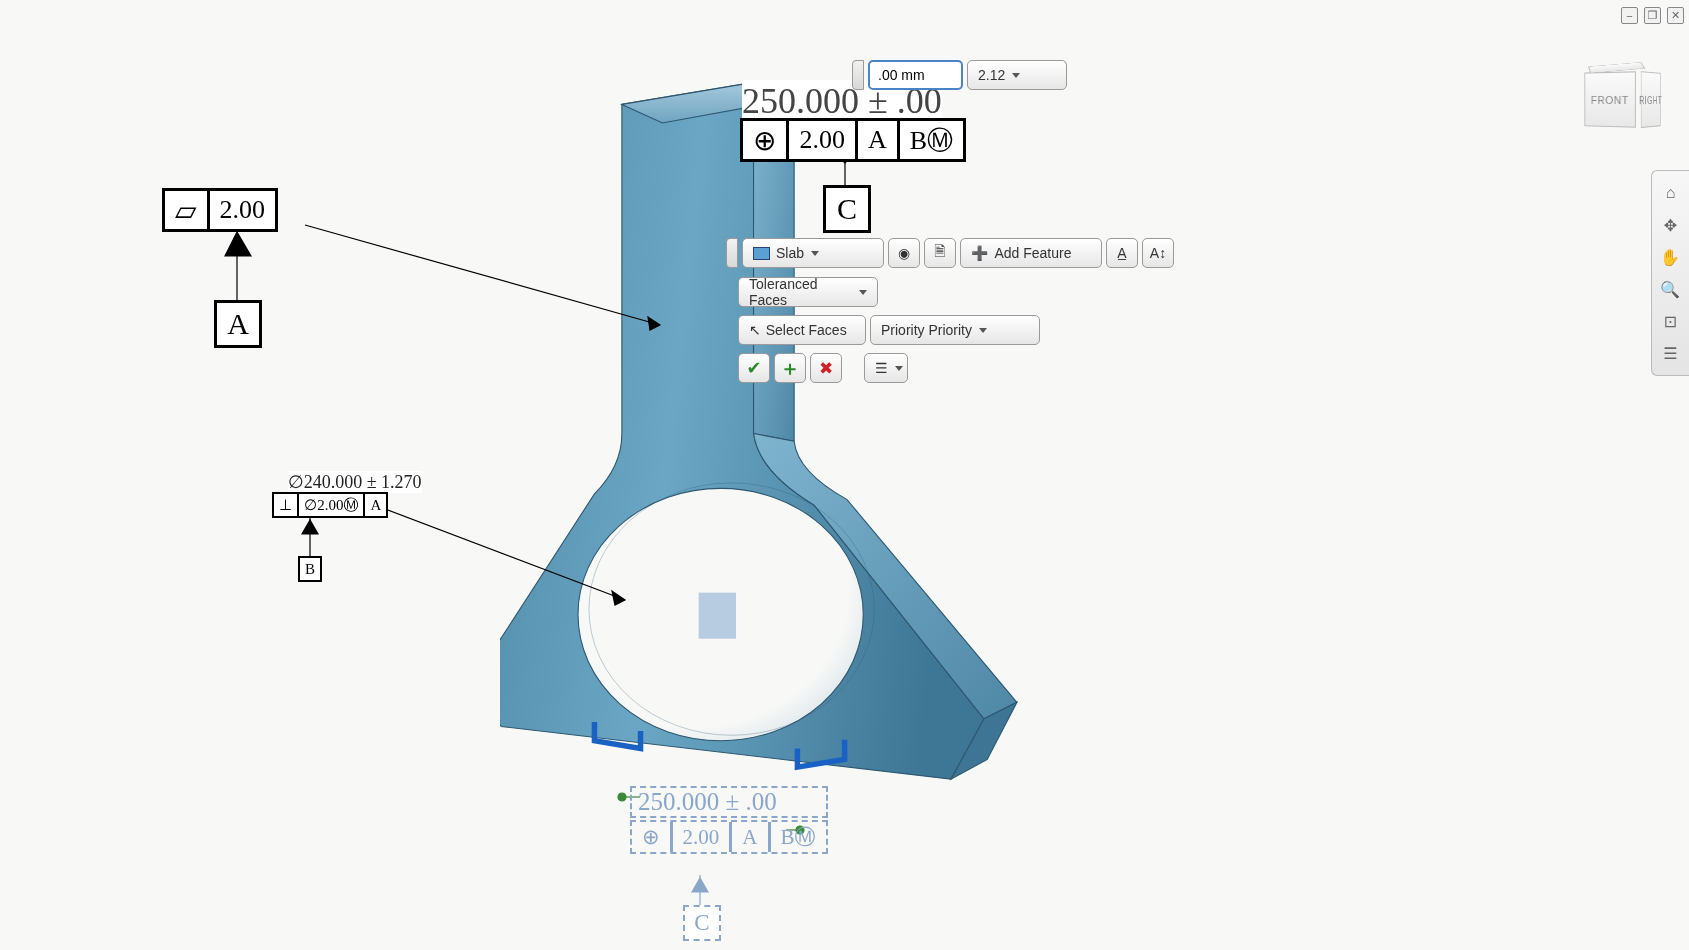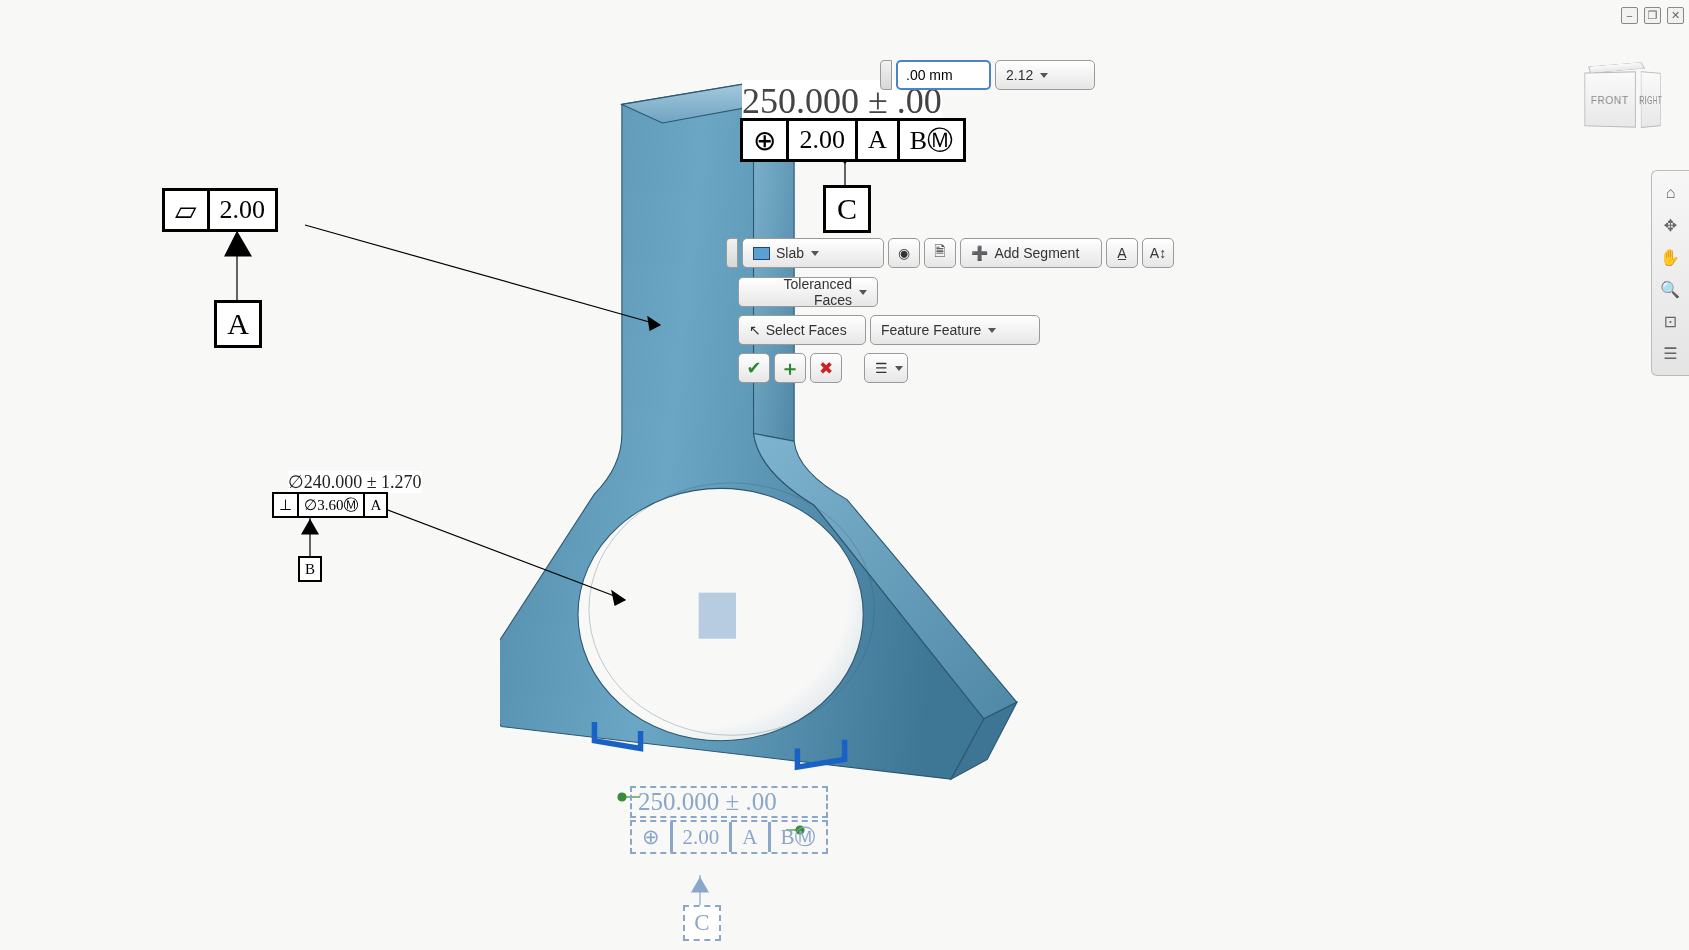--- a/index.html
+++ b/index.html
@@ -22,21 +22,21 @@
 .fcf.sm{border:2px solid #000;}
 .datum{width:48px;height:48px;border:3px solid #000;display:flex;align-items:center;justify-content:center;font-size:30px;font-family:"Times New Roman",serif;background:#fff;}
 .datum.sm{width:24px;height:26px;font-size:15px;border:2px solid #000;}
 .dimtxt{font-family:"Times New Roman",serif;font-size:36px;color:#444;}
 .dimtxt.sm{font-size:18px;color:#222;}
 
 
 .tb{position:absolute;display:flex;gap:4px;align-items:center;}
 .btn,.drop,.inp{height:30px;background:linear-gradient(#fff,#e6e6e6);border:1px solid #9a9a9a;border-radius:5px;display:flex;align-items:center;font-size:14px;color:#333;cursor:pointer;}
 .btn{width:32px;justify-content:center;}
-.drop{padding:4px 10px;position:relative;text-align:right;}
+.drop{padding:4px 10px;position:relative;}
 .drop .caret{margin-left:7px;border-top:5px solid #555;border-left:4px solid transparent;border-right:4px solid transparent;}
 .inp{padding:0 8px;background:#fff;}
 .inp input{border:0;outline:0;background:transparent;width:75px;font-size:14px;}
 .check{color:#2a8a2a;font-size:18px;}
 .plus{color:#2a8a2a;font-size:20px;font-weight:bold;}
 .cross{color:#c22;font-size:17px;}
 .grip{width:12px;height:30px;background:linear-gradient(#f2f2f2,#d8d8d8);border:1px solid #9a9a9a;border-radius:4px 0 0 4px;}
 
 
 .cube{position:absolute;right:17px;top:62px;width:90px;height:72px;perspective:350px;}
@@ -154,37 +154,37 @@
 
   <div class="anno fcf" style="left:162px;top:188px;">
     <div class="cell sym">▱</div>
     <div class="cell">2.00</div>
   </div>
   <div class="anno datum" style="left:214px;top:300px;">A</div>
 
   <div class="anno dimtxt sm" style="left:288px;top:471px;">∅240.000 ± 1.270</div>
   <div class="anno fcf sm" style="left:272px;top:492px;">
     <div class="cell">⊥</div>
-    <div class="cell">∅3.60Ⓜ</div>
+    <div class="cell">∅2.00Ⓜ</div>
     <div class="cell">A</div>
   </div>
   <div class="anno datum sm" style="left:298px;top:556px;">B</div>
 
   <div class="ghost" style="left:630px;top:786px;">
     <div style="font-size:25px;border:2px dashed #8aa6c9;padding:0 6px;">250.000 ± .00</div>
     <div class="fcf" style="height:34px;border:2px dashed #8aa6c9;margin-top:2px;">
       <div class="cell" style="font-size:21px;">⊕</div>
       <div class="cell" style="font-size:21px;">2.00</div>
       <div class="cell" style="font-size:21px;">A</div>
       <div class="cell" style="font-size:21px;">BⓂ</div>
     </div>
   </div>
   <div class="ghost datum" style="left:683px;top:905px;width:38px;height:36px;border:2px dashed #8aa6c9;font-size:23px;">C</div>
 
-  <div class="tb" style="left:852px;top:60px;margin-left:28px;">
+  <div class="tb" style="left:852px;top:60px;">
     <div class="grip"></div>
     <div class="inp" style="border:2px solid #4b83c9;">
         <input value=".00 mm" style="">
       </div>
     <div class="drop" style="width:100px;">
         <span>2.12</span>
         <span class="caret"></span>
       </div>
   </div>
 
@@ -196,21 +196,21 @@
         <span class="caret"></span>
     </div>
     <div class="btn">
         <span>◉</span>
       </div>
     <div class="btn">
         <span>🗎</span>
       </div>
     <div class="drop" style="width:142px;">
       <span style="margin-right:6px;">➕</span>
-      <span>Add Segment</span>
+      <span>Add Feature</span>
     </div>
     <div class="btn">
         <span>A̲</span>
       </div>
     <div class="btn">
         <span>A↕</span>
       </div>
   </div>
 
   <div class="tb" style="left:738px;top:277px;">
@@ -219,21 +219,21 @@
         <span class="caret"></span>
       </div>
   </div>
 
   <div class="tb" style="left:738px;top:315px;">
     <div class="drop" style="width:128px;">
       <span style="margin-right:5px;">↖</span>
       <span>Select Faces</span>
     </div>
     <div class="drop" style="width:170px;">
-        <span>Feature Feature</span>
+        <span>Priority Priority</span>
         <span class="caret"></span>
       </div>
   </div>
 
   <div class="tb" style="left:738px;top:353px;">
     <div class="btn">
         <span class="check">✔</span>
       </div>
     <div class="btn">
         <span class="plus">＋</span>

